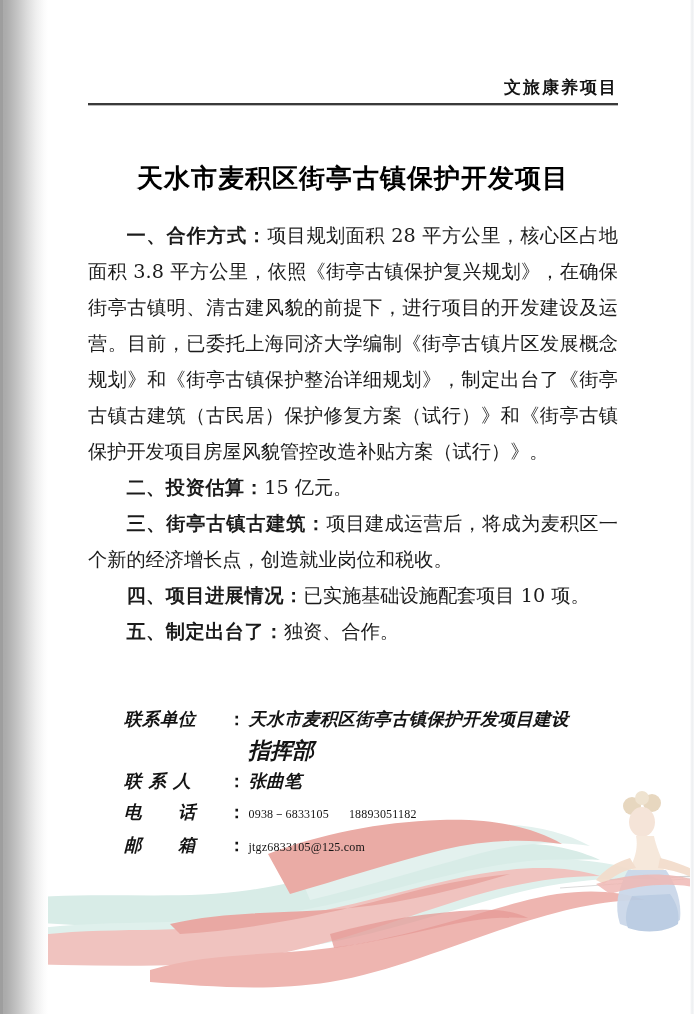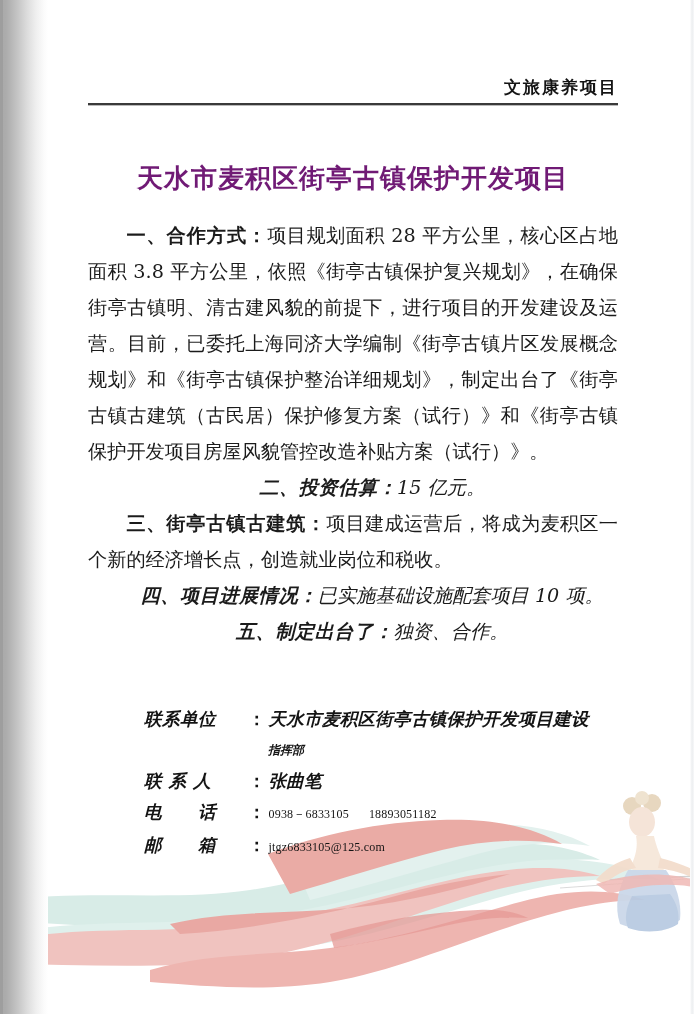--- a/index.html
+++ b/index.html
@@ -103,21 +103,21 @@
   .doc-title {
     position: absolute;
     top: 144px;
     left: 0;
     width: 530px;
     text-align: center;
     font-family: Liberation Mono, monospace;
     font-weight: bold;
     font-size: 26px;
     letter-spacing: 1px;
-    color: #701a75;
+    color: #000000;
     white-space: nowrap;
   }
 
   
   .body-area {
     position: absolute;
     top: 218px;
     left: 0;
     width: 530px;
   }
@@ -125,36 +125,35 @@
     font-family: "DejaVu Serif", "Liberation Serif", serif;
     font-size: 19.2px;
     line-height: 36px;
     color: #1b1b1b;
     text-align: justify;
     text-justify: inter-character;
     margin: 0 0 0 0;
     text-indent: 2em;
     letter-spacing: 0px;
   }
-  .para.tight { text-align: center; font-style: italic; }
+  .para.tight { text-align: left; }
   .lead {
     font-family: "DejaVu Sans", "Liberation Sans", sans-serif;
     font-weight: bold;
     letter-spacing: 0.5px;
   }
 
   
   .contact {
     position: absolute;
     top: 704px;
     left: 36px;
     width: 500px;
     font-family: "DejaVu Serif", "Liberation Serif", serif;
     color: #141414;
-    margin-left: 20px;
   }
   .c-row {
     display: flex;
     align-items: baseline;
     font-size: 17.5px;
     line-height: 31px;
     font-weight: bold;
   }
   .c-label {
     flex: 0 0 auto;
@@ -177,21 +176,21 @@
   }
   .c-value.latin {
     font-style: normal;
     font-weight: normal;
     font-family: "Liberation Serif", "DejaVu Serif", serif;
     font-size: 12px;
     letter-spacing: 0.2px;
   }
   .c-cont {
     padding-left: 124px;
-    font-size: 12px;
+    font-size: 22px;
     line-height: 31px;
     font-style: italic;
     font-weight: bold;
   }
   .phone-gap { display: inline-block; width: 20px; }
 
   
   .page-number {
     position: absolute;
     top: 922px;

